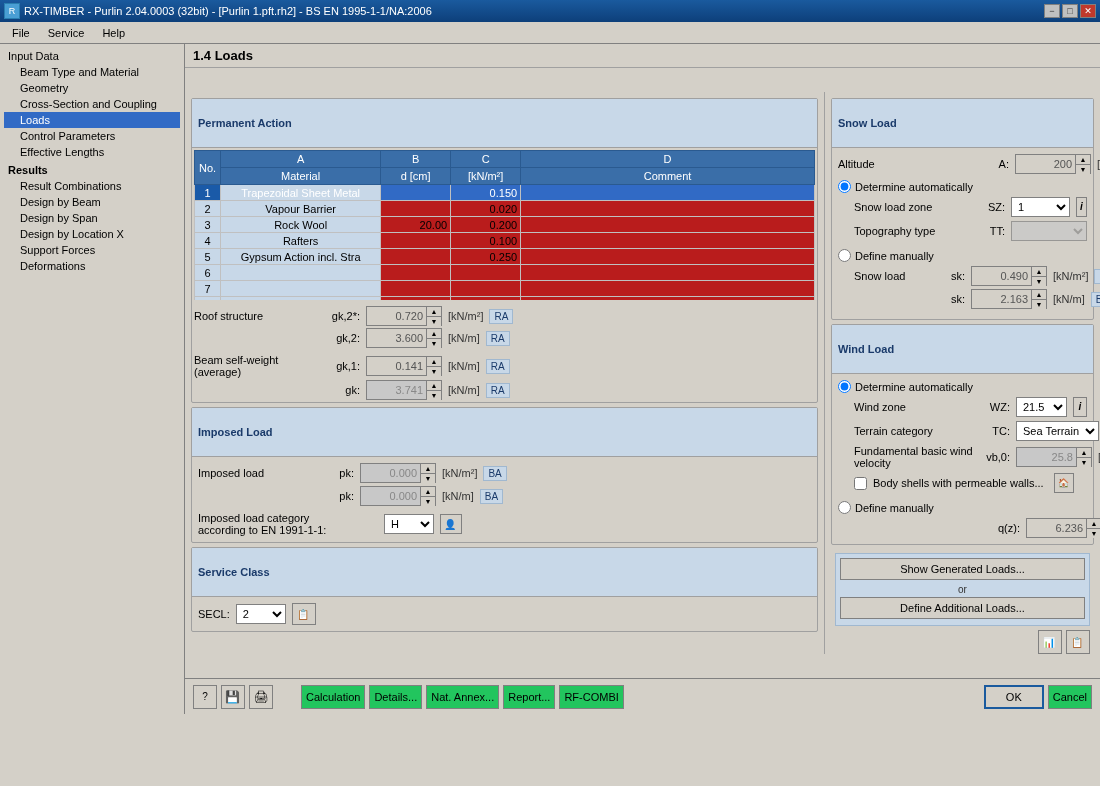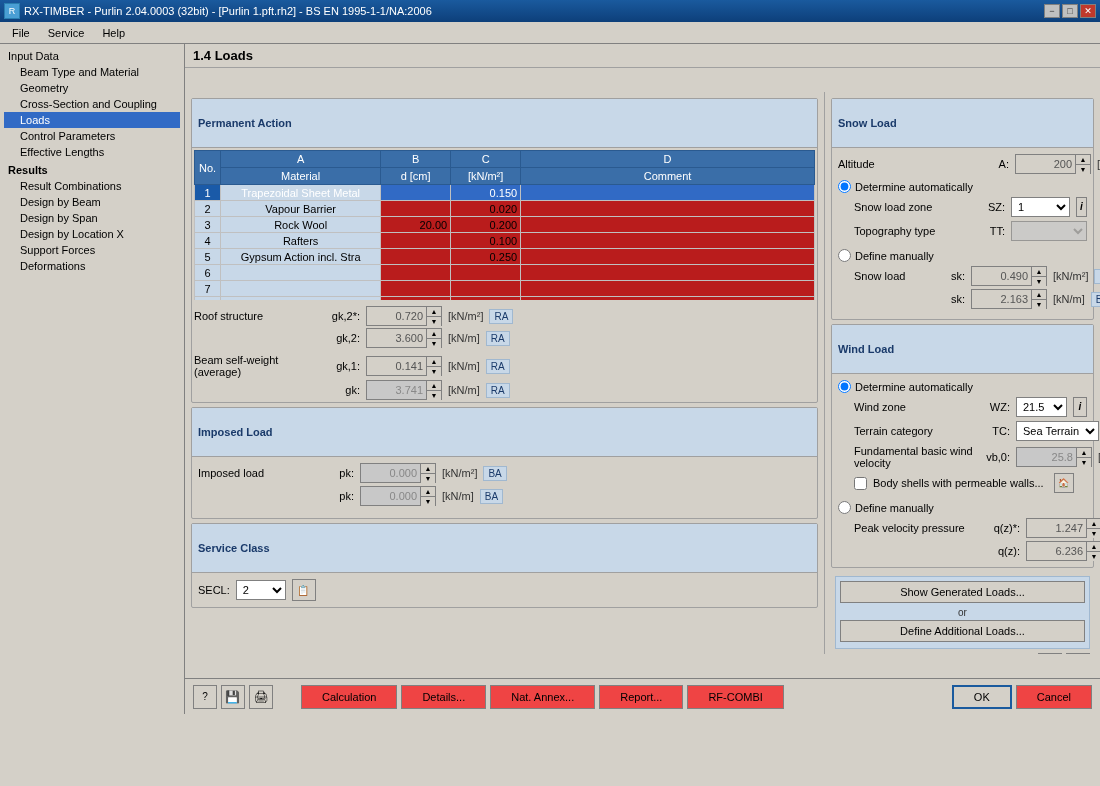--- a/index.html
+++ b/index.html
@@ -268,22 +268,22 @@
     .bottom-toolbar {
       background: #d4d0c8;
       border-top: 1px solid #808080;
       height: 36px;
       display: flex;
       align-items: center;
       padding: 4px 8px;
       gap: 4px;
     }
     .toolbar-btn {
-      padding: 3px 20px;
-      background: #ef4444;
+      padding: 3px 4px;
+      background: #22c55e;
       border: 1px solid #808080;
       cursor: pointer;
       height: 24px;
       display: flex;
       align-items: center;
     }
     .toolbar-btn-icon {
       width: 24px;
       height: 24px;
       background: #d4d0c8;
@@ -530,20 +530,29 @@
               <div class="spinner-wrap">
                 <input class="spinner-input disabled-field" value="0.000" style="">
                 <div class="spinner-buttons">
                   <button class="spin-btn">▲</button>
                   <button class="spin-btn">▼</button>
                 </div>
               </div>
               <span class="unit-label">[kN/m]</span>
               <span class="badge-label">BA</span>
             </div>
+            <div style="display:flex; align-items:center; gap:6px;">
+              <span style="min-width:180px;">Imposed load category<br>according to EN 1991-1-1:</span>
+              <select class="select-field select-field-sm">
+                <option>H</option>
+                <option>A</option>
+                <option>B</option>
+              </select>
+              <button class="person-btn">👤</button>
+            </div>
           </div>
         </div>
 
         <div class="section-box">
           <div class="section-title">Service Class</div>
           <div class="section-content">
             <div style="display:flex; align-items:center; gap:6px;">
               <span>SECL:</span>
               <select class="select-field select-field-sm" style="width:50px;">
                 <option>2</option>
@@ -683,32 +692,20 @@
               <input type="checkbox" id="body-shells" style="">
               <label for="body-shells">Body shells with permeable walls...</label>
               <button class="small-icon-btn" style="margin-left:4px;">🏠</button>
             </div>
 
             <div class="radio-row" style="margin-bottom:4px;">
               <input type="radio" name="wind-mode" id="wind-manual" style="">
               <label for="wind-manual">Define manually</label>
             </div>
 
-            <div style="display:flex; align-items:center; gap:6px; margin-bottom:3px; padding-left:16px;">
-              <span style="min-width:120px;">Peak velocity pressure</span>
-              <span style="min-width:40px; text-align:right;">q(z)*:</span>
-              <div class="spinner-wrap">
-                <input class="spinner-input readonly" value="1.247" readonly="" style="">
-                <div class="spinner-buttons">
-                  <button class="spin-btn">▲</button>
-                  <button class="spin-btn">▼</button>
-                </div>
-              </div>
-
-            </div>
             <div style="display:flex; align-items:center; gap:6px; padding-left:16px;">
               <span style="min-width:120px;"></span>
               <span style="min-width:40px; text-align:right;">q(z):</span>
               <div class="spinner-wrap">
                 <input class="spinner-input readonly" value="6.236" readonly="" style="">
                 <div class="spinner-buttons">
                   <button class="spin-btn">▲</button>
                   <button class="spin-btn">▼</button>
                 </div>
               </div>

